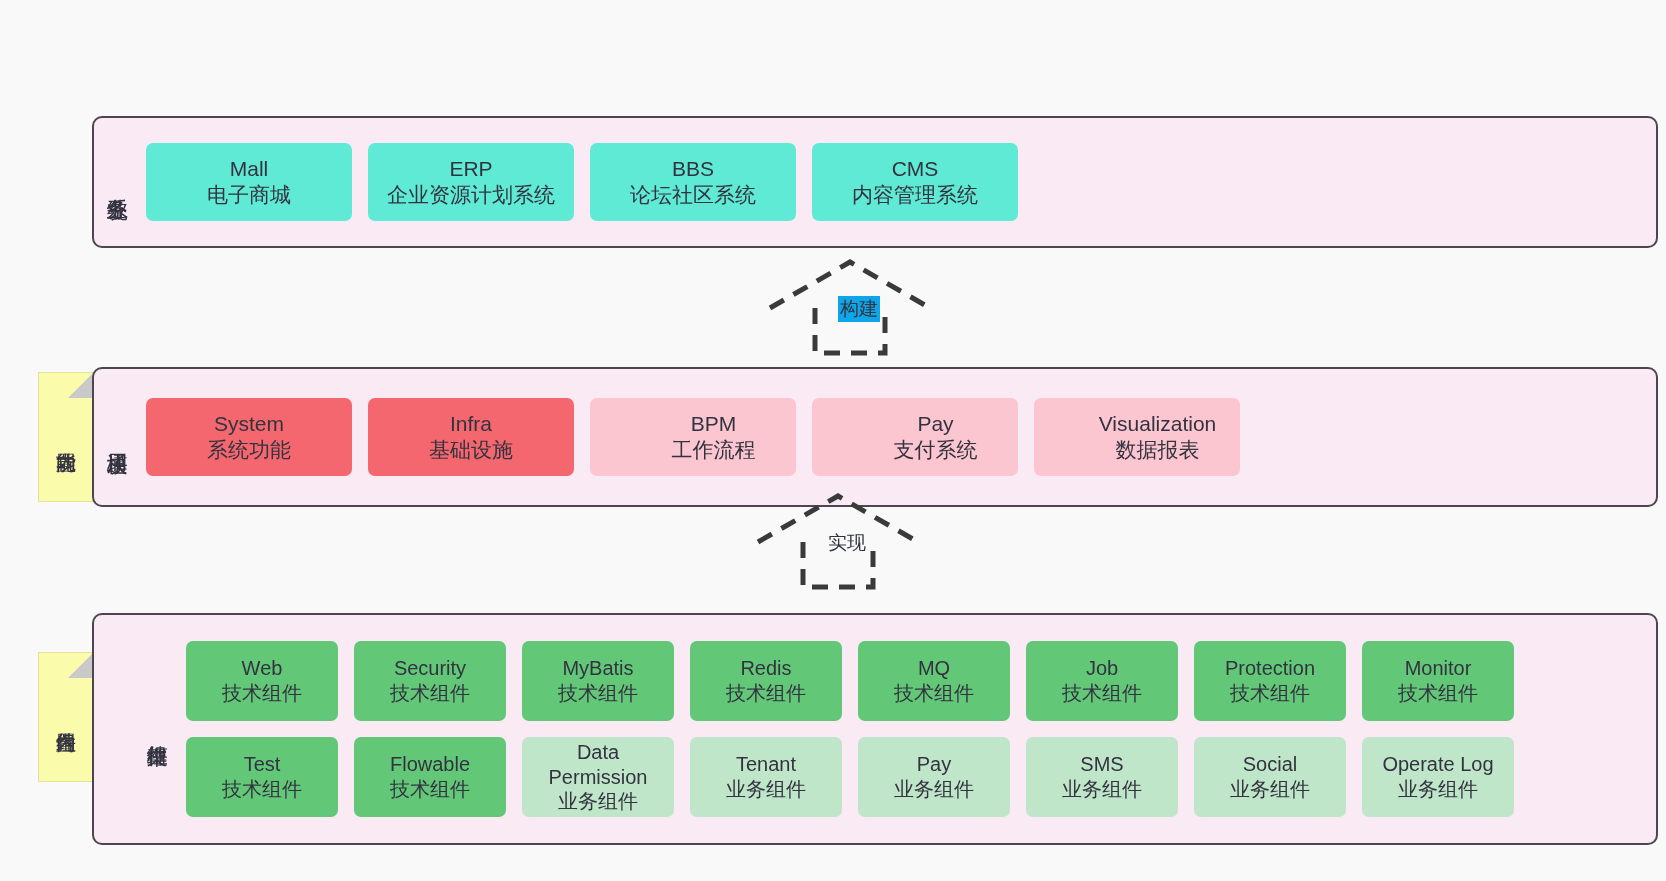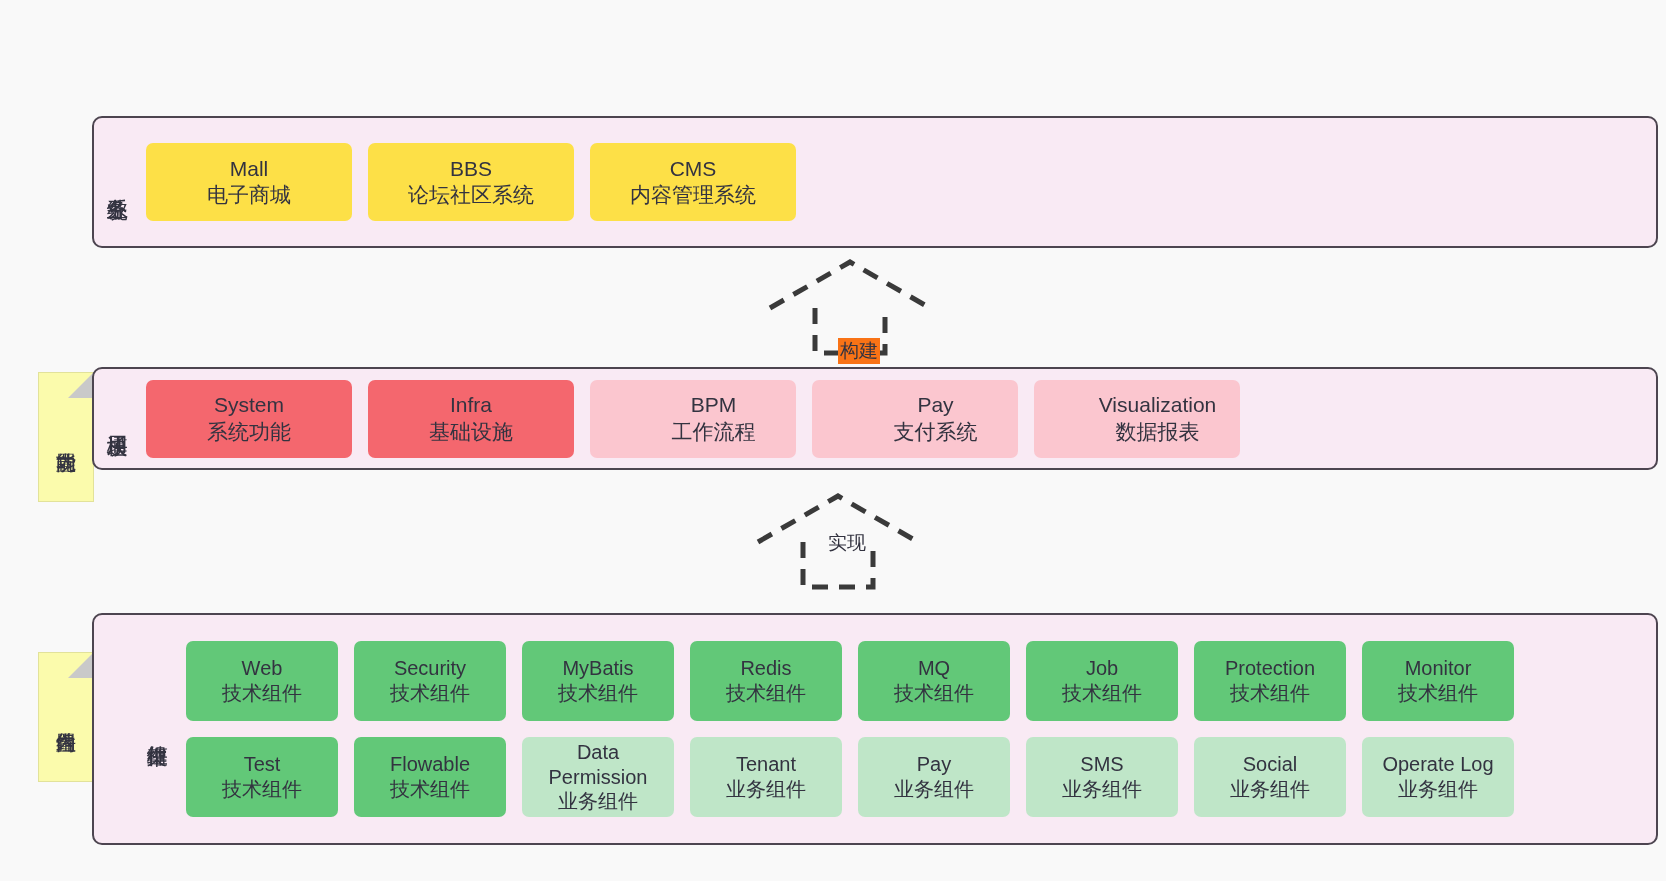--- a/index.html
+++ b/index.html
@@ -78,27 +78,27 @@
   .node .t1 { display: block; }
   .node .t2 { display: block; }
 
   
   #layer-business {
     left: 92px; top: 116px;
     width: 1566px; height: 132px;
   }
   #layer-business .node {
     width: 206px; height: 78px;
-    background: #fde047;
+    background: #5eead4;
   }
 
   
   #layer-common {
     left: 92px; top: 367px;
-    width: 1566px; height: 103px;
+    width: 1566px; height: 140px;
   }
   #layer-common .node {
     width: 206px; height: 78px;
   }
   .bg-red   { background: #f4676e; }
   .bg-pink  { background: #fbc6cf; padding-left: 45px; }
 
   
   #layer-framework {
     left: 92px; top: 613px;
@@ -152,21 +152,21 @@
     left: 78px;
     top: 38px;
     font-size: 19px;
     color: #333340;
     background: #f9f9f9;
     padding: 0 2px;
     white-space: nowrap;
     user-select: none;
   }
   #connector-build { left: 760px; top: 258px; }
-  #connector-build .conn-label { background: #f97316; margin-top: 42px; }
+  #connector-build .conn-label { background: #0ea5e9; }
   #connector-impl  { left: 748px; top: 492px; }
 </style>
 </head>
 <body>
 
 <div class="canvas">
 
   <div class="sticky" id="sticky-builtin-func">
     <span>内置功能</span>
   </div>
@@ -177,20 +177,24 @@
 
   <div class="layer" id="layer-business">
     <div class="layer-title">
       <span>业务系统</span>
     </div>
     <div class="layer-body">
       <div class="row">
         <div class="node">
           <span class="t1">Mall</span>
           <span class="t2">电子商城</span>
+        </div>
+        <div class="node">
+          <span class="t1">ERP</span>
+          <span class="t2">企业资源计划系统</span>
         </div>
         <div class="node">
           <span class="t1">BBS</span>
           <span class="t2">论坛社区系统</span>
         </div>
         <div class="node">
           <span class="t1">CMS</span>
           <span class="t2">内容管理系统</span>
         </div>
       </div>

